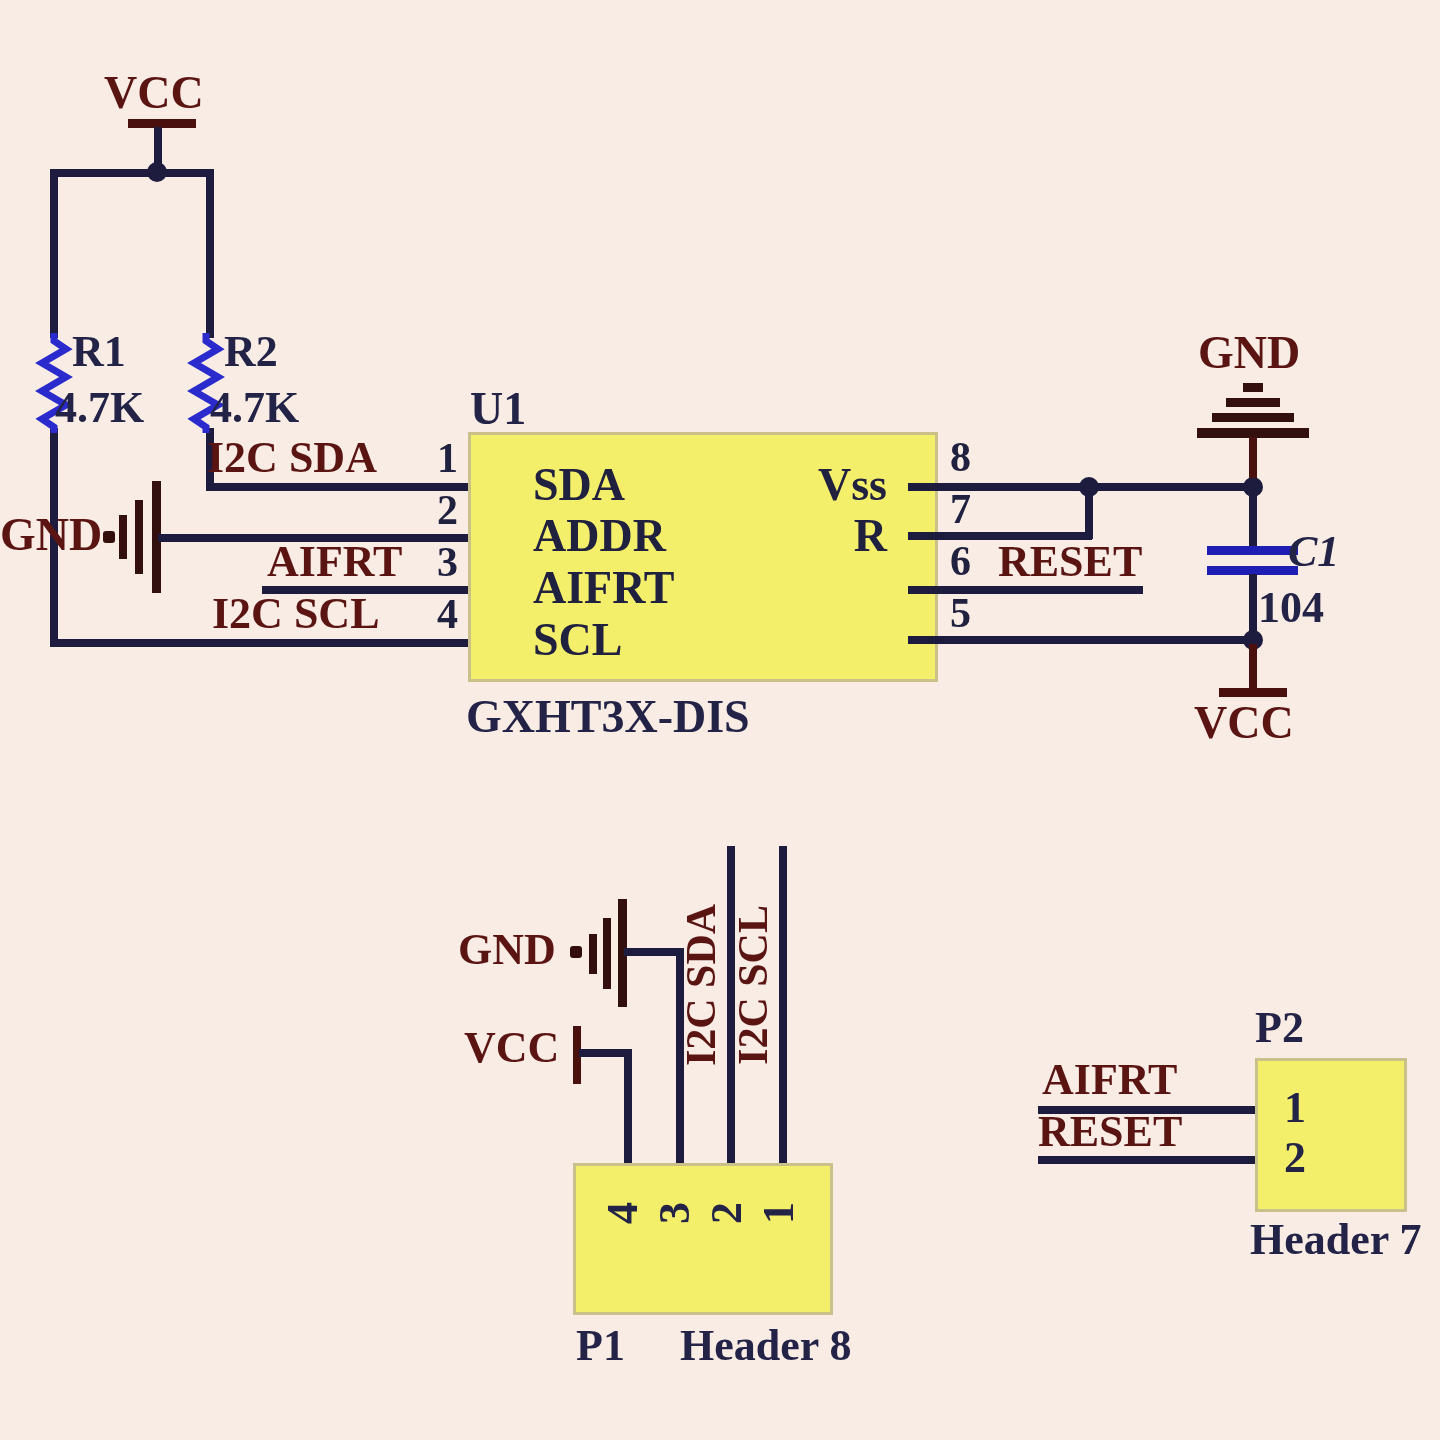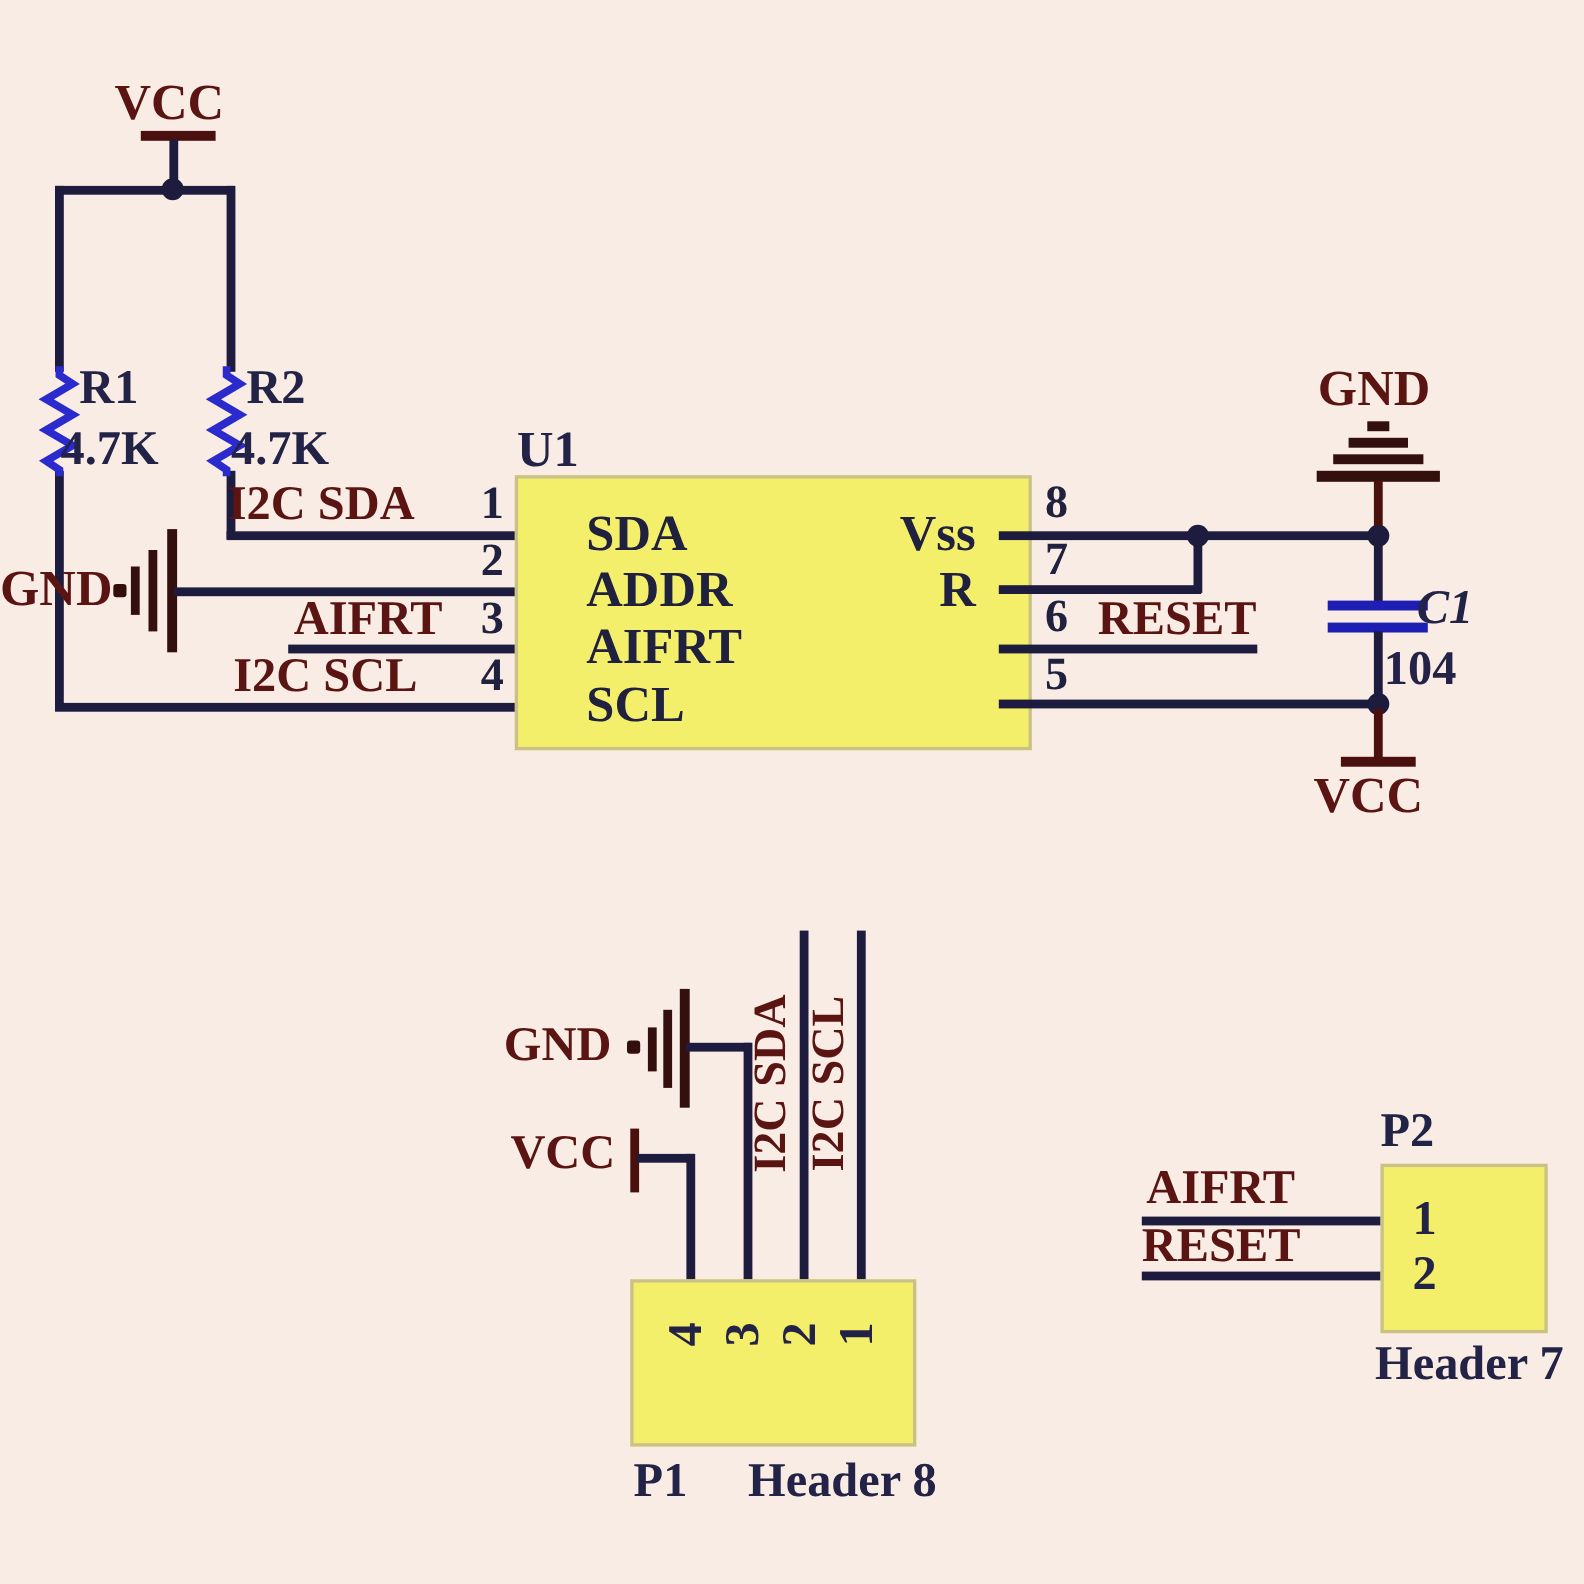--- a/index.html
+++ b/index.html
@@ -64,20 +64,21 @@
   <div class="net" style="left:267px;top:540px;">AIFRT</div>
   <div class="net" style="left:212px;top:592px;">I2C SCL</div>
 
   <div class="pin r" style="left:398px;top:437px;">1</div>
   <div class="pin r" style="left:398px;top:489px;">2</div>
   <div class="pin r" style="left:398px;top:541px;">3</div>
   <div class="pin r" style="left:398px;top:593px;">4</div>
 
   <div class="icbox" style="left:468px;top:432px;width:470px;height:250px;"></div>
   <div class="ref ref46" style="left:470px;top:386px;">U1</div>
+  <div class="ref ref46" style="left:466px;top:694px;">GXHT3X-DIS</div>
 
   <div class="iclbl" style="left:533px;top:462px;">SDA</div>
   <div class="iclbl" style="left:533px;top:513px;">ADDR</div>
   <div class="iclbl" style="left:533px;top:565px;">AIFRT</div>
   <div class="iclbl" style="left:533px;top:617px;">SCL</div>
 
   <div class="iclbl ra" style="left:637px;top:462px;">Vss</div>
   <div class="iclbl ra" style="left:637px;top:513px;">R</div>
 
   <div class="wire" style="left:908px;top:483px;width:349px;height:8px;"></div>

